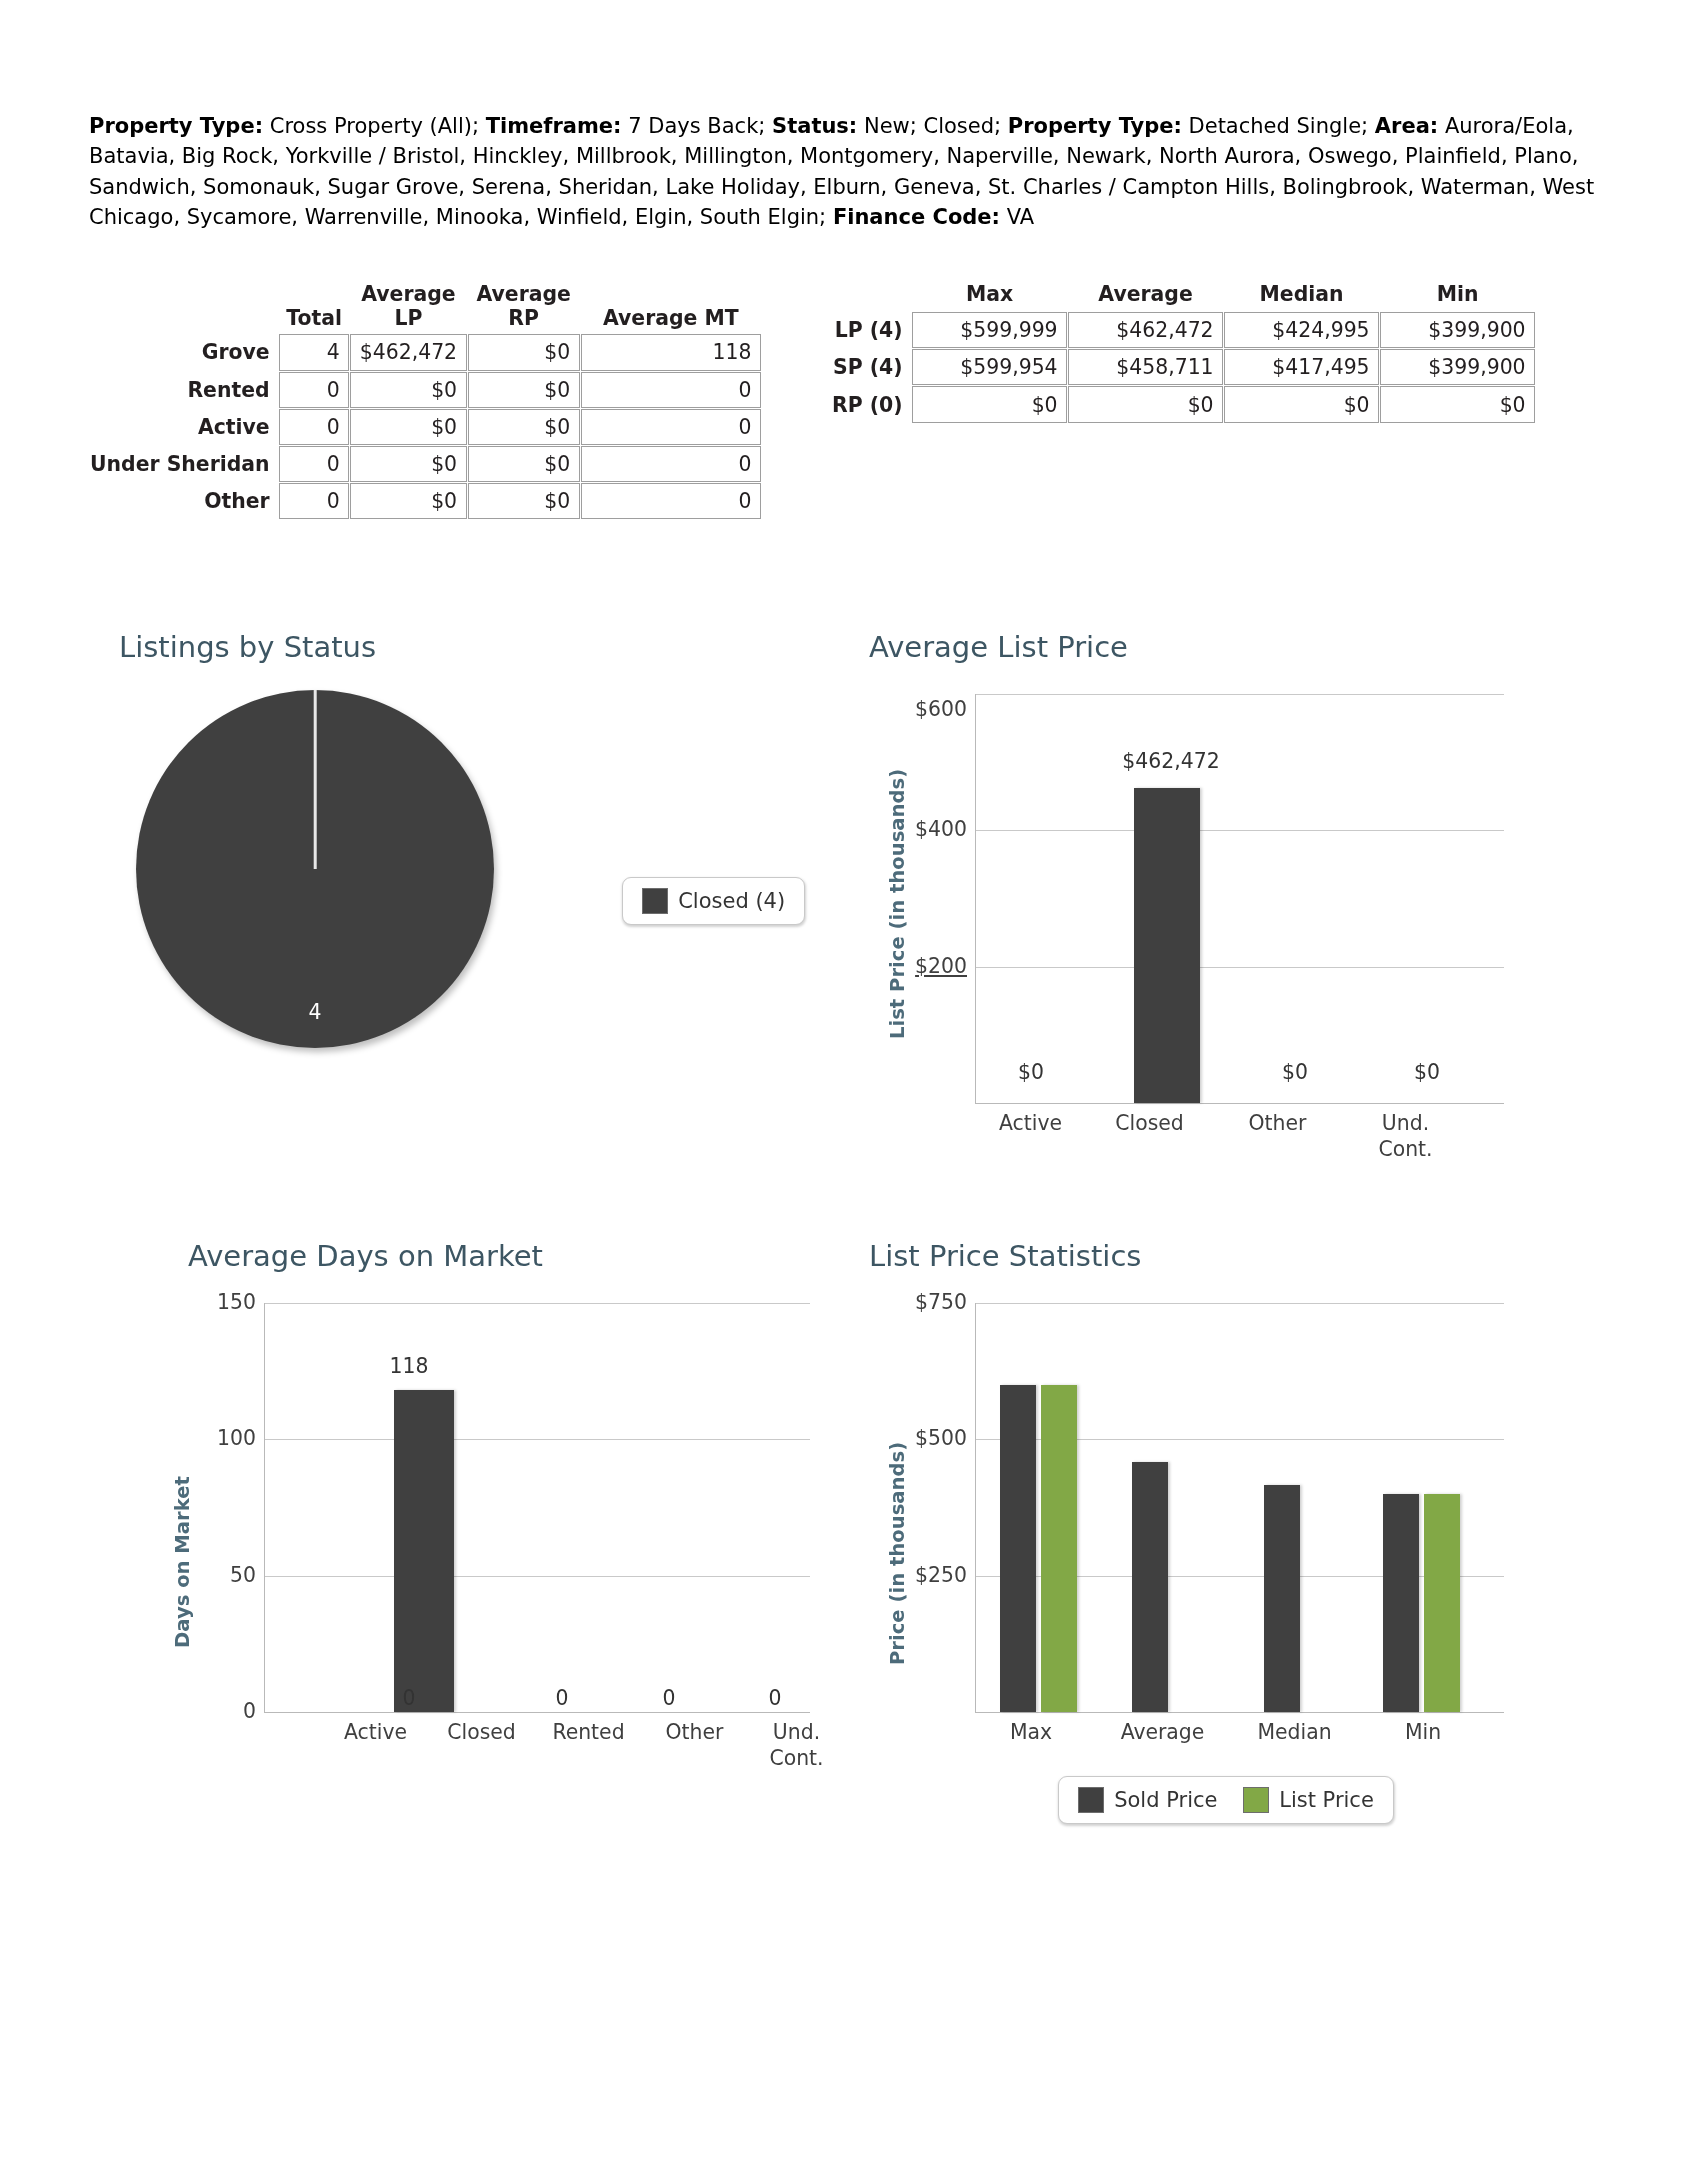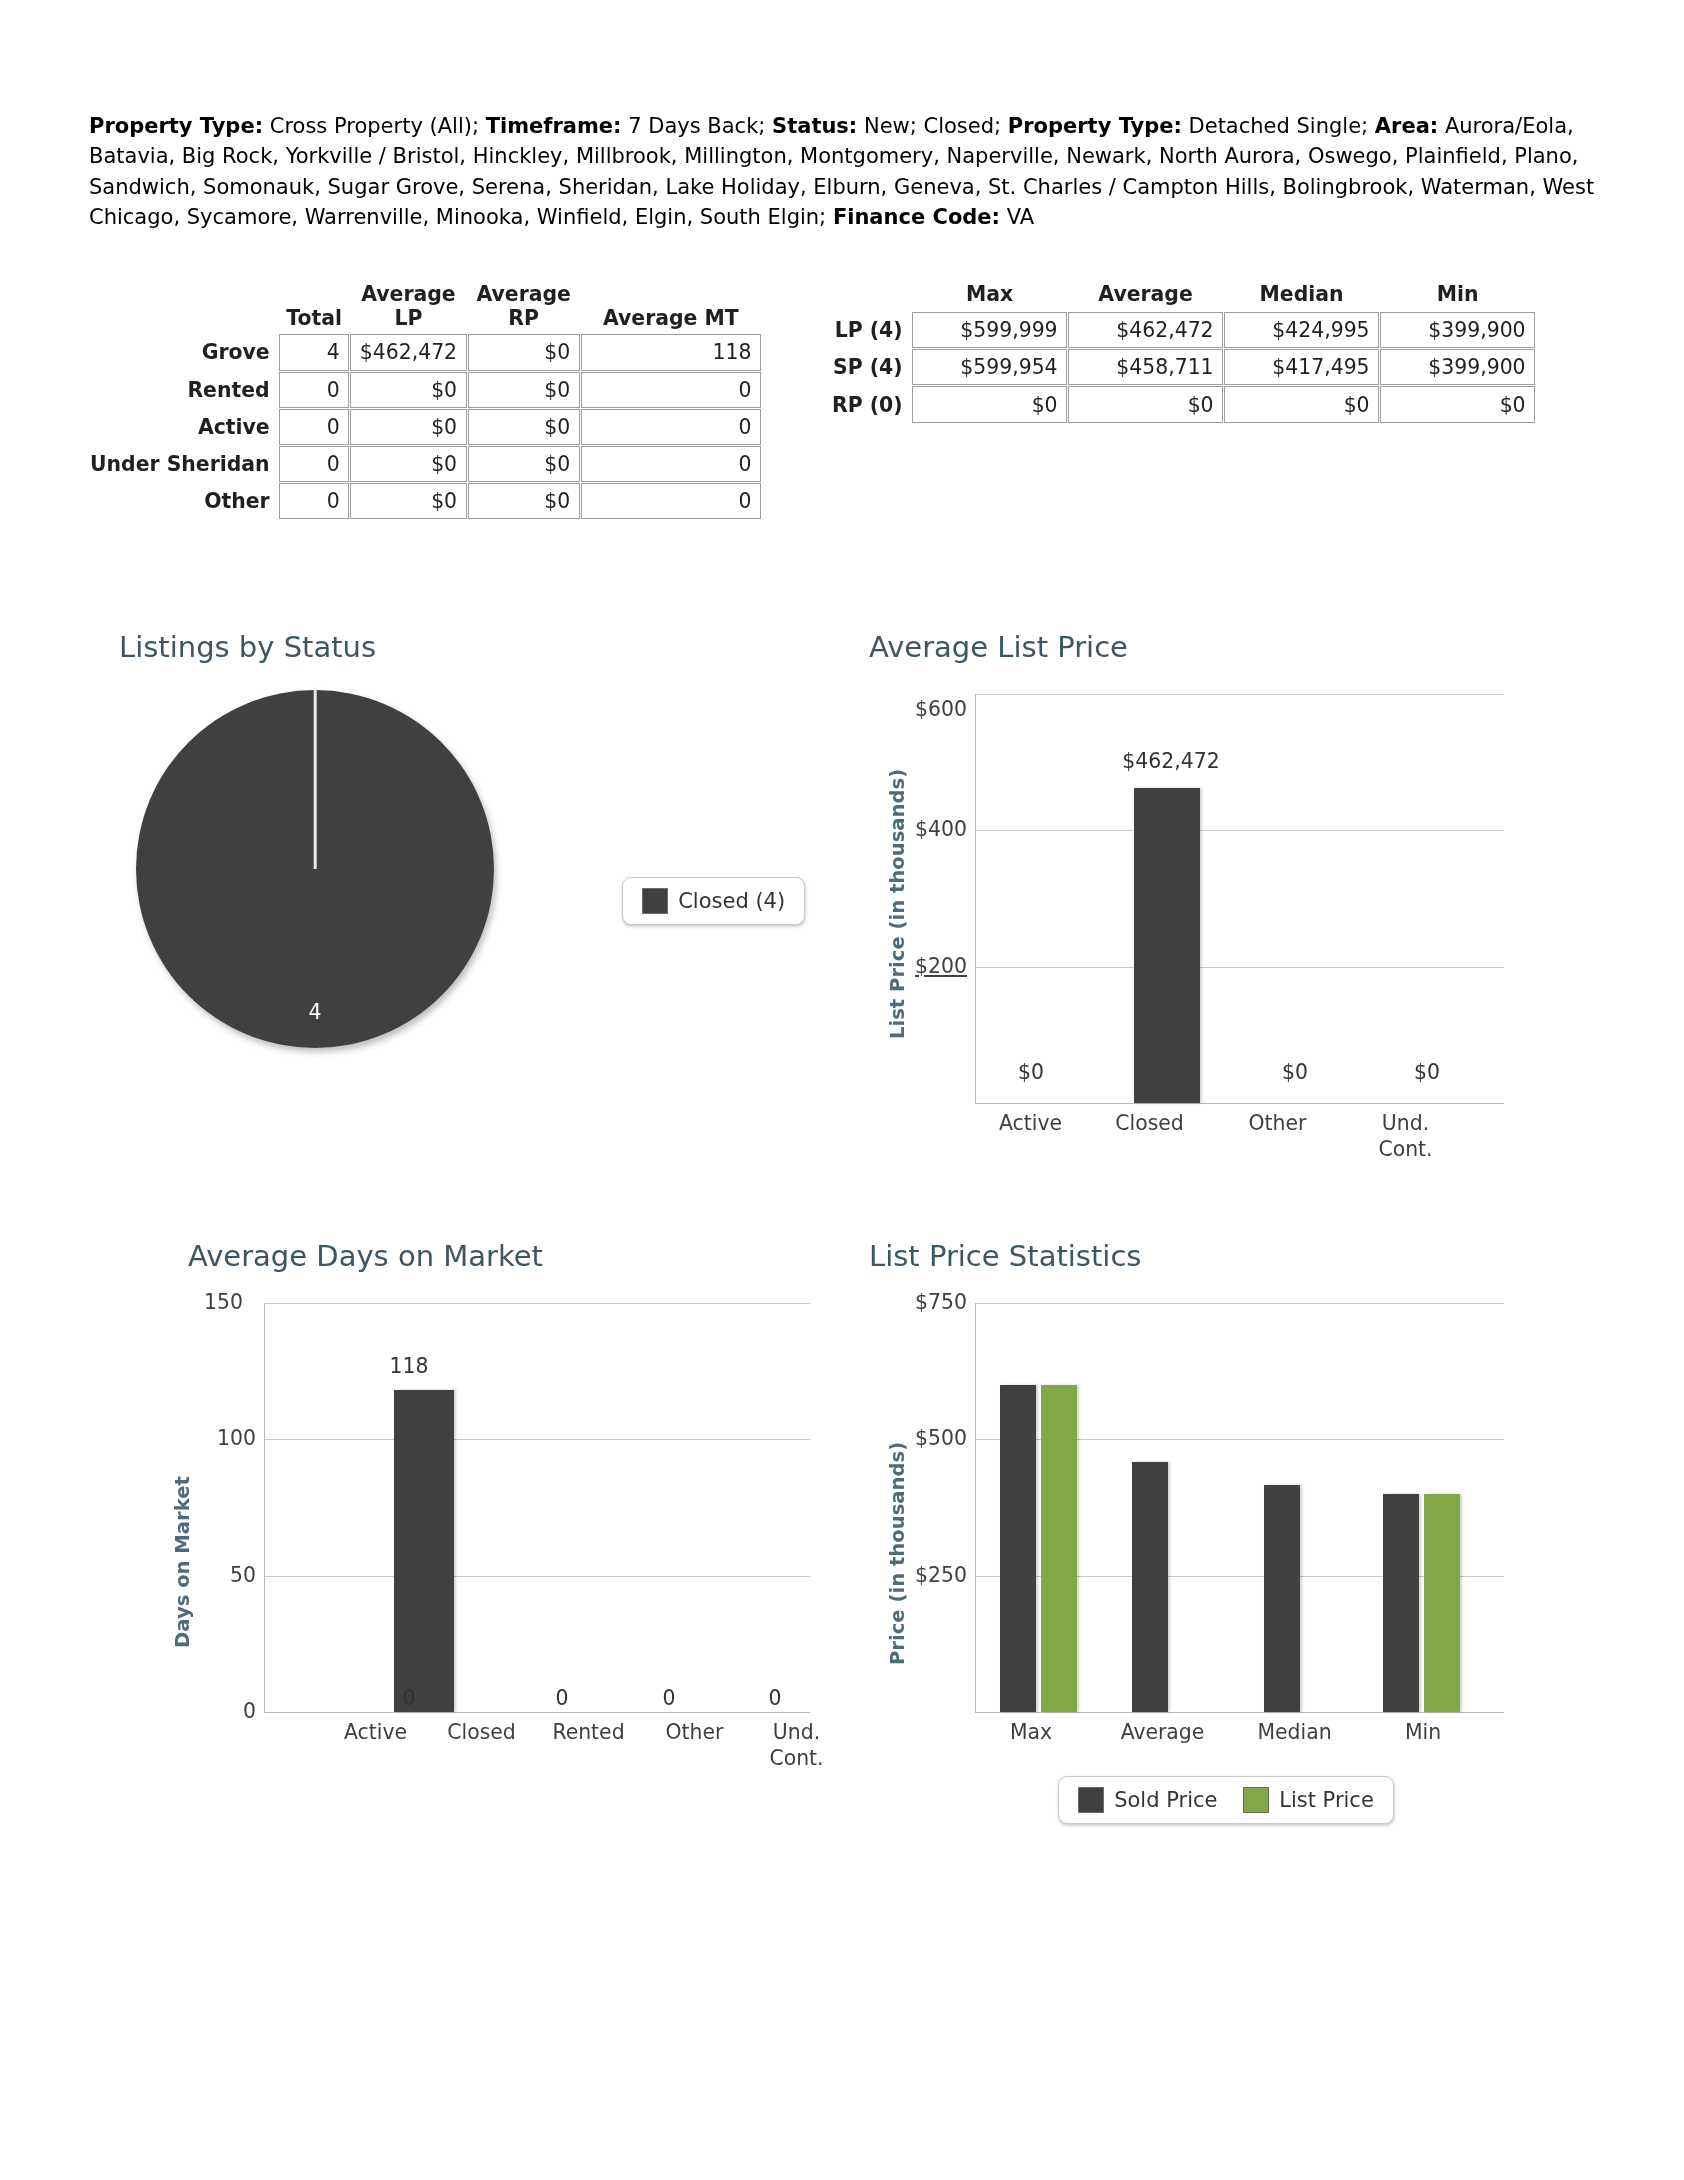--- a/index.html
+++ b/index.html
@@ -299,21 +299,21 @@
     <div class="vlabel" style="position:absolute; left:77px; top:128px; height:281px;">Days on Market</div>
 
     <div class="plot" style="left:170px; top:64px; width:545px; height:409px;">
       <div class="gridline" style="top:0px;"></div>
       <div class="gridline" style="top:136px;"></div>
       <div class="gridline" style="top:273px;"></div>
 
       <div class="bar" style="left:129px; width:60px; height:322px;"></div>
     </div>
 
-    <div class="ytick" style="left:72px; top:51px; width:77px;">150</div>
+    <div class="ytick" style="left:85px; top:51px; width:77px;">150</div>
     <div class="ytick" style="left:85px; top:187px; width:77px;">100</div>
     <div class="ytick" style="left:85px; top:324px; width:77px;">50</div>
     <div class="ytick" style="left:85px; top:460px; width:77px;">0</div>
 
     <div class="bar-label" style="left:264px; top:115px; width:102px;">118</div>
 
     <div class="bar-label" style="left:273px; top:447px; width:102px; left:264px;">0</div>
     <div class="bar-label" style="left:417px; top:447px; width:102px;">0</div>
     <div class="bar-label" style="left:524px; top:447px; width:102px;">0</div>
     <div class="bar-label" style="left:630px; top:447px; width:102px;">0</div>

